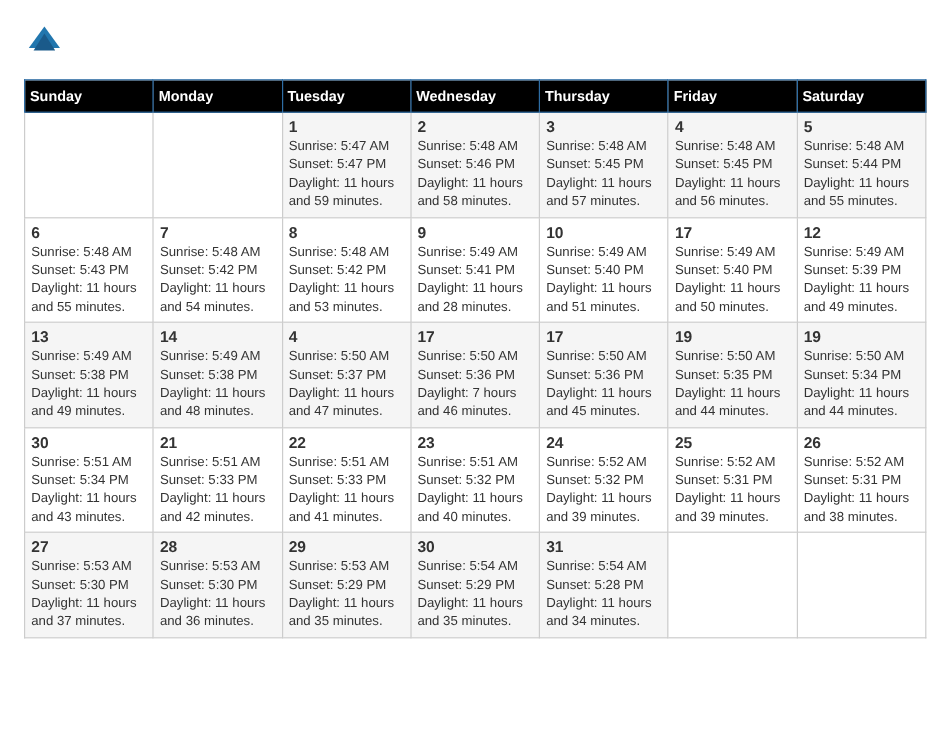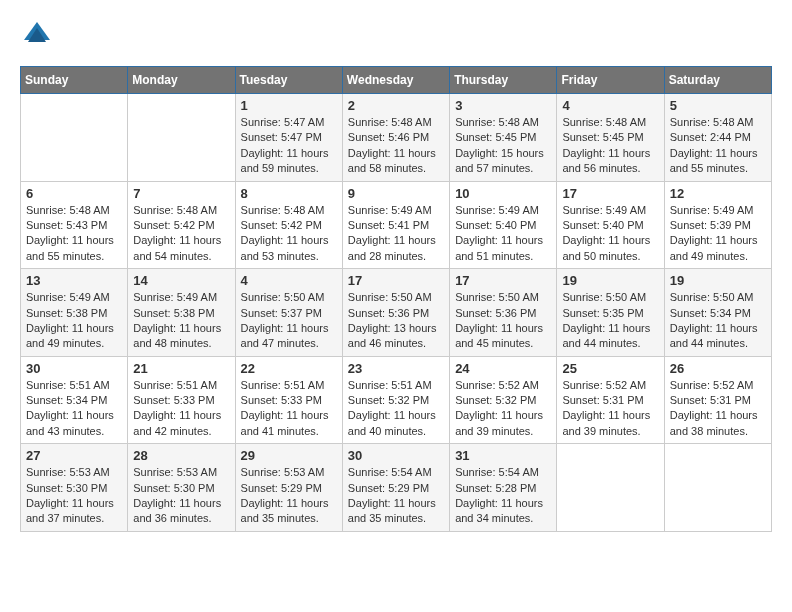--- a/index.html
+++ b/index.html
@@ -51,21 +51,21 @@
     .subtitle {
       font-size: 16px;
       color: #555;
     }
     table {
       width: 100%;
       border-collapse: collapse;
       font-size: 11px;
     }
     thead th {
-      background-color: #737373;
+      background-color: #000000;
       color: #fff;
       padding: 6px 4px;
       text-align: left;
       font-size: 12px;
       border: 1px solid #2e6da4;
     }
     tbody td {
       border: 1px solid #ccc;
       padding: 4px 5px;
       vertical-align: top;
@@ -139,32 +139,32 @@
         <td>
           <span class="day-num">2</span>
           <span class="cell-line">Sunrise: 5:48 AM</span>
           <span class="cell-line">Sunset: 5:46 PM</span>
           <span class="cell-line">Daylight: 11 hours and 58 minutes.</span>
         </td>
         <td>
           <span class="day-num">3</span>
           <span class="cell-line">Sunrise: 5:48 AM</span>
           <span class="cell-line">Sunset: 5:45 PM</span>
-          <span class="cell-line">Daylight: 15 hours and 57 minutes.</span>
+          <span class="cell-line">Daylight: 11 hours and 57 minutes.</span>
         </td>
         <td>
           <span class="day-num">4</span>
           <span class="cell-line">Sunrise: 5:48 AM</span>
           <span class="cell-line">Sunset: 5:45 PM</span>
           <span class="cell-line">Daylight: 11 hours and 56 minutes.</span>
         </td>
         <td>
           <span class="day-num">5</span>
           <span class="cell-line">Sunrise: 5:48 AM</span>
-          <span class="cell-line">Sunset: 2:44 PM</span>
+          <span class="cell-line">Sunset: 5:44 PM</span>
           <span class="cell-line">Daylight: 11 hours and 55 minutes.</span>
         </td>
       </tr>
       <tr>
         <td>
           <span class="day-num">6</span>
           <span class="cell-line">Sunrise: 5:48 AM</span>
           <span class="cell-line">Sunset: 5:43 PM</span>
           <span class="cell-line">Daylight: 11 hours and 55 minutes.</span>
         </td>
@@ -221,21 +221,21 @@
         <td>
           <span class="day-num">4</span>
           <span class="cell-line">Sunrise: 5:50 AM</span>
           <span class="cell-line">Sunset: 5:37 PM</span>
           <span class="cell-line">Daylight: 11 hours and 47 minutes.</span>
         </td>
         <td>
           <span class="day-num">17</span>
           <span class="cell-line">Sunrise: 5:50 AM</span>
           <span class="cell-line">Sunset: 5:36 PM</span>
-          <span class="cell-line">Daylight: 13 hours and 46 minutes.</span>
+          <span class="cell-line">Daylight: 7 hours and 46 minutes.</span>
         </td>
         <td>
           <span class="day-num">17</span>
           <span class="cell-line">Sunrise: 5:50 AM</span>
           <span class="cell-line">Sunset: 5:36 PM</span>
           <span class="cell-line">Daylight: 11 hours and 45 minutes.</span>
         </td>
         <td>
           <span class="day-num">19</span>
           <span class="cell-line">Sunrise: 5:50 AM</span>

